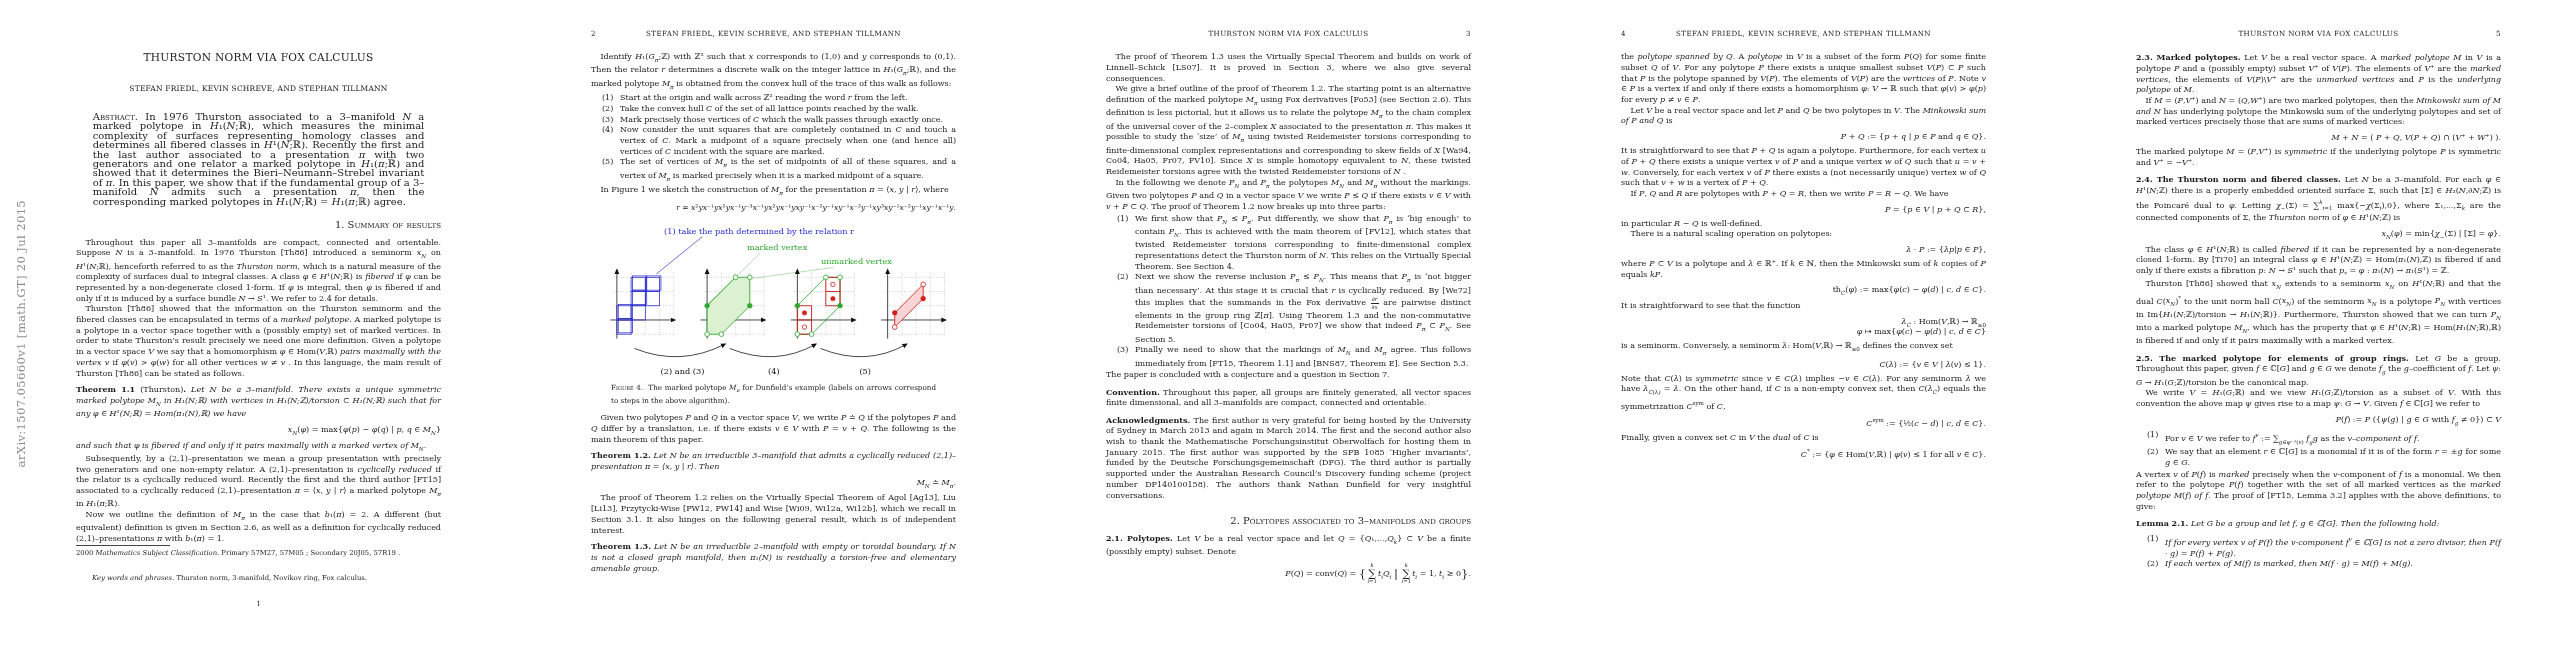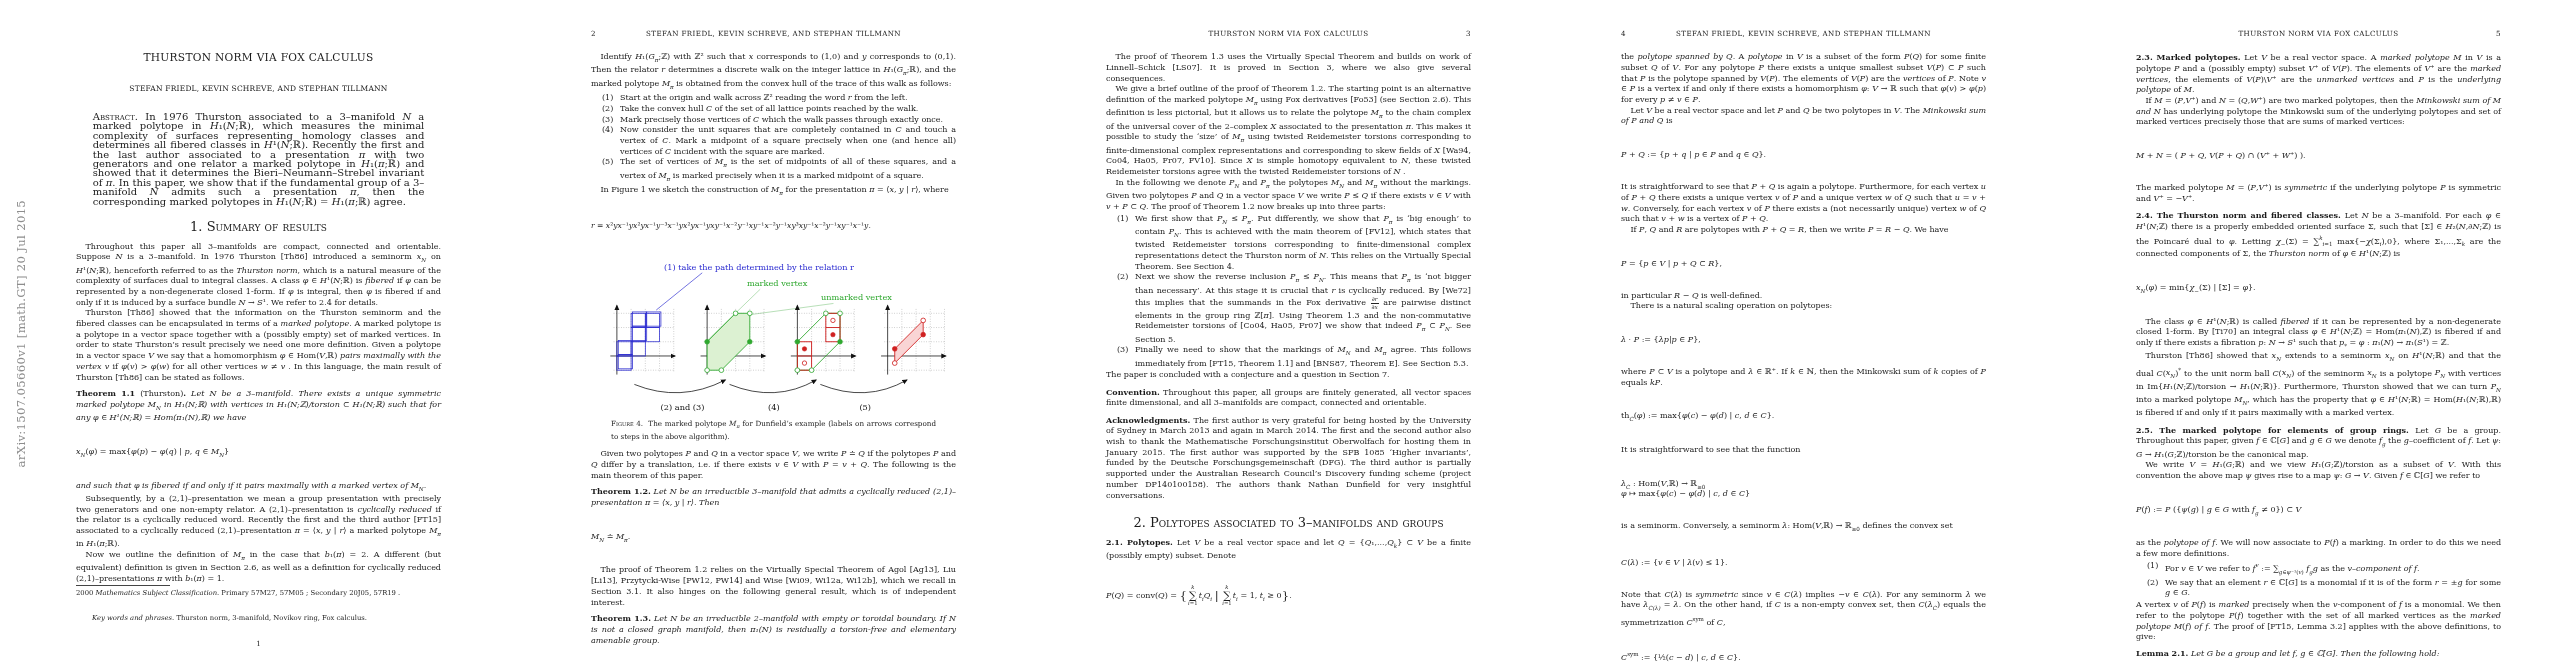--- a/index.html
+++ b/index.html
@@ -8,25 +8,25 @@
   .page{width:515px;height:667px;position:relative;box-sizing:border-box;padding:22px 74px 0 76px;overflow:hidden;display:flex;flex-direction:column}
   .content{flex:0 0 auto}
   
   .hdr{position:relative;text-align:center;font-size:7.1px;letter-spacing:0.4px;margin:6.7px 0 14.5px;height:9px}
   .hdr .hl{position:absolute;left:0}
   .hdr .hr{position:absolute;right:0}
   
   .ttl{text-align:center;font-size:10.6px;letter-spacing:0.3px;margin:29px 0 0}
   .auth{text-align:center;font-size:7.5px;letter-spacing:0.2px;margin:21px 0 0}
   .abs{font-size:10px;line-height:9.4px;text-align:justify;margin:19px 16.7px 0 16.7px}
-  .sect{text-align:center;font-variant:small-caps;font-size:13px;margin:13.3px 0 7.2px}
+  .sect{text-align:right;font-variant:small-caps;font-size:10px;margin:13.3px 0 7.2px}
   p.para{font-size:8px;line-height:10.7px;text-align:justify;margin:0;text-indent:9.4px}
   p.noind{text-indent:0}
   .mt{margin-top:5.6px !important}
-  .eq{font-size:8px;text-align:left;margin:23px 0}
+  .eq{font-size:8px;text-align:right;margin:5px 0}
   .eqr{font-size:7.6px}
   .thm{font-size:8px;line-height:10.7px;text-align:justify;margin:5px 0}
   .list{margin:1.1px 0}
   .li{font-size:8px;line-height:10.7px;text-align:justify;position:relative;padding-left:29px}
   .li .lbl{position:absolute;left:11px}
   .capt{font-size:7.2px;line-height:9.7px;text-align:justify;margin:3.3px 20px 7.8px}
   .fig{margin:2.2px 0 0;text-align:right}
   .footblock{margin-top:auto;padding-bottom:82px;font-size:6.8px;line-height:9.2px}
   .footblock hr{border:none;border-top:0.6px solid #444;width:94px;margin:0 0 3.3px 0}
   .pagenum{text-align:center;font-size:7.2px;margin-top:7.8px}
@@ -311,21 +311,20 @@
         <p class="para">If <i>M</i> = (<i>P</i>,<i>V</i>⁺) and <i>N</i> = (<i>Q</i>,<i>W</i>⁺) are two marked polytopes, then the <i>Minkowski sum of M and N</i> has underlying polytope the Minkowski sum of the underlying polytopes and set of marked vertices precisely those that are sums of marked vertices:</p>
         <div class="eq"><i>M</i> + <i>N</i> = ( <i>P</i> + <i>Q</i>, <i>V</i>(<i>P</i> + <i>Q</i>) ∩ (<i>V</i>⁺ + <i>W</i>⁺) ).</div>
         <p class="para noind">The marked polytope <i>M</i> = (<i>P</i>,<i>V</i>⁺) is <i>symmetric</i> if the underlying polytope <i>P</i> is symmetric and <i>V</i>⁺ = −<i>V</i>⁺.</p>
         <p class="para noind mt"><b>2.4. The Thurston norm and fibered classes.</b> Let <i>N</i> be a 3–manifold. For each <i>φ</i> ∈ <i>H</i>¹(<i>N</i>;ℤ) there is a properly embedded oriented surface Σ, such that [Σ] ∈ <i>H</i>₂(<i>N</i>,∂<i>N</i>;ℤ) is the Poincaré dual to <i>φ</i>. Letting <i>χ</i><sub>−</sub>(Σ) = ∑<sup><i>k</i></sup><sub><i>i</i>=1</sub> max{−<i>χ</i>(Σ<sub><i>i</i></sub>),0}, where Σ₁,...,Σ<sub><i>k</i></sub> are the connected components of Σ, the <i>Thurston norm</i> of <i>φ</i> ∈ <i>H</i>¹(<i>N</i>;ℤ) is</p>
         <div class="eq"><i>x<sub>N</sub></i>(<i>φ</i>) = min{<i>χ</i><sub>−</sub>(Σ) | [Σ] = <i>φ</i>}.</div>
         <p class="para">The class <i>φ</i> ∈ <i>H</i>¹(<i>N</i>;ℝ) is called <i>fibered</i> if it can be represented by a non-degenerate closed 1-form. By [Ti70] an integral class <i>φ</i> ∈ <i>H</i>¹(<i>N</i>;ℤ) = Hom(<i>π</i>₁(<i>N</i>),ℤ) is fibered if and only if there exists a fibration <i>p</i>: <i>N</i> → <i>S</i>¹ such that <i>p</i><sub>*</sub> = <i>φ</i> : <i>π</i>₁(<i>N</i>) → <i>π</i>₁(<i>S</i>¹) = ℤ.</p>
         <p class="para">Thurston [Th86] showed that <i>x<sub>N</sub></i> extends to a seminorm <i>x<sub>N</sub></i> on <i>H</i>¹(<i>N</i>;ℝ) and that the dual <i>C</i>(<i>x<sub>N</sub></i>)<sup>*</sup> to the unit norm ball <i>C</i>(<i>x<sub>N</sub></i>) of the seminorm <i>x<sub>N</sub></i> is a polytope <i>P<sub>N</sub></i> with vertices in Im{<i>H</i>₁(<i>N</i>;ℤ)/torsion → <i>H</i>₁(<i>N</i>;ℝ)}. Furthermore, Thurston showed that we can turn <i>P<sub>N</sub></i> into a marked polytope <i>M<sub>N</sub></i>, which has the property that <i>φ</i> ∈ <i>H</i>¹(<i>N</i>;ℝ) = Hom(<i>H</i>₁(<i>N</i>;ℝ),ℝ) is fibered if and only if it pairs maximally with a marked vertex.</p>
         <p class="para noind mt"><b>2.5. The marked polytope for elements of group rings.</b> Let <i>G</i> be a group. Throughout this paper, given <i>f</i> ∈ ℂ[<i>G</i>] and <i>g</i> ∈ <i>G</i> we denote <i>f<sub>g</sub></i> the <i>g</i>–coefficient of <i>f</i>. Let <i>ψ</i>: <i>G</i> → <i>H</i>₁(<i>G</i>;ℤ)/torsion be the canonical map.</p>
         <p class="para">We write <i>V</i> = <i>H</i>₁(<i>G</i>;ℝ) and we view <i>H</i>₁(<i>G</i>;ℤ)/torsion as a subset of <i>V</i>. With this convention the above map <i>ψ</i> gives rise to a map <i>ψ</i>: <i>G</i> → <i>V</i>. Given <i>f</i> ∈ ℂ[<i>G</i>] we refer to</p>
         <div class="eq"><i>P</i>(<i>f</i>) := <i>P</i> ({<i>ψ</i>(<i>g</i>) | <i>g</i> ∈ <i>G</i> with <i>f<sub>g</sub></i> ≠ 0}) ⊂ <i>V</i></div>
-        <p class="para noind">as the <i>polytope of f</i>. We will now associate to <i>P</i>(<i>f</i>) a marking. In order to do this we need a few more definitions.</p>
         <div class="list">
           <div class="li"><span class="lbl">(1)</span><span>For <i>v</i> ∈ <i>V</i> we refer to <i>f</i><sup><i>v</i></sup> := ∑<sub><i>g</i>∈<i>ψ</i>⁻¹(<i>v</i>)</sub> <i>f<sub>g</sub>g</i> as the <i>v–component of f</i>.</span></div>
           <div class="li"><span class="lbl">(2)</span><span>We say that an element <i>r</i> ∈ ℂ[<i>G</i>] is a monomial if it is of the form <i>r</i> = ±<i>g</i> for some <i>g</i> ∈ <i>G</i>.</span></div>
         </div>
         <p class="para noind">A vertex <i>v</i> of <i>P</i>(<i>f</i>) is <i>marked</i> precisely when the <i>v</i>-component of <i>f</i> is a monomial. We then refer to the polytope <i>P</i>(<i>f</i>) together with the set of all marked vertices as the <i>marked polytope M</i>(<i>f</i>) <i>of f</i>. The proof of [FT15, Lemma 3.2] applies with the above definitions, to give:</p>
         <div class="thm"><b>Lemma 2.1.</b> <i>Let G be a group and let f, g ∈ ℂ[G]. Then the following hold:</i></div>
         <div class="list">
           <div class="li"><span class="lbl">(1)</span><span><i>If for every vertex v of P(f) the v-component f<sup>v</sup> ∈ ℂ[G] is not a zero divisor, then P(f · g) = P(f) + P(g).</i></span></div>
           <div class="li"><span class="lbl">(2)</span><span><i>If each vertex of M(f) is marked, then M(f · g) = M(f) + M(g).</i></span></div>
         </div>

